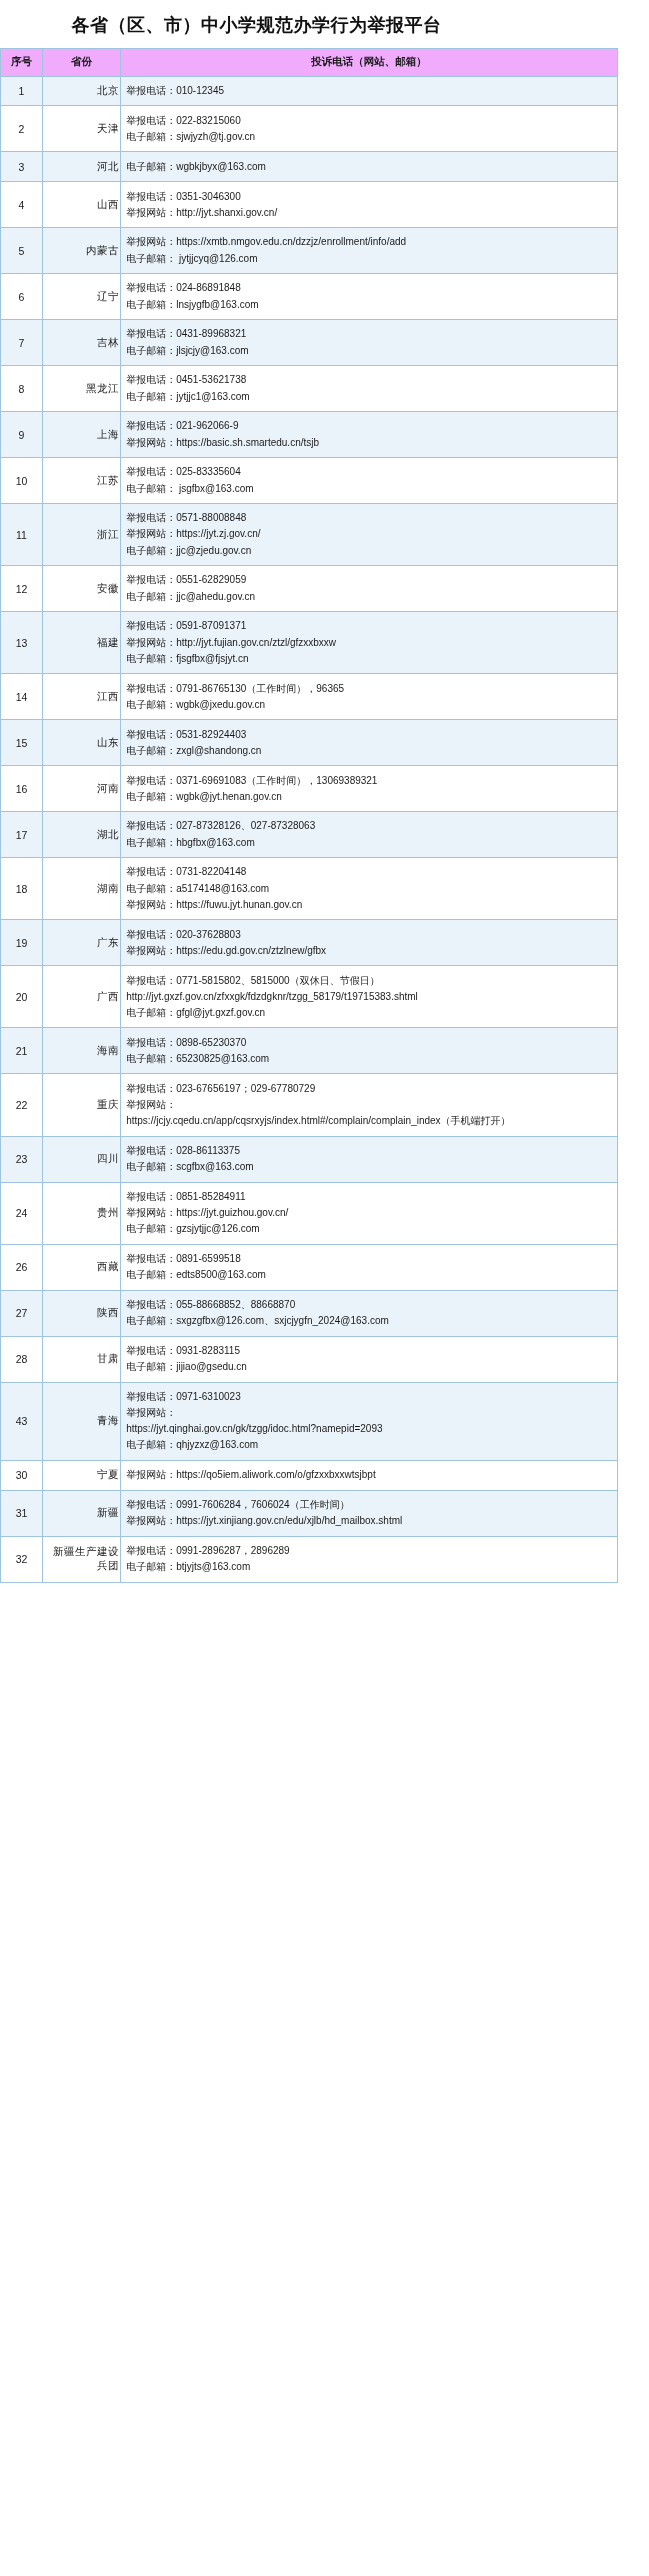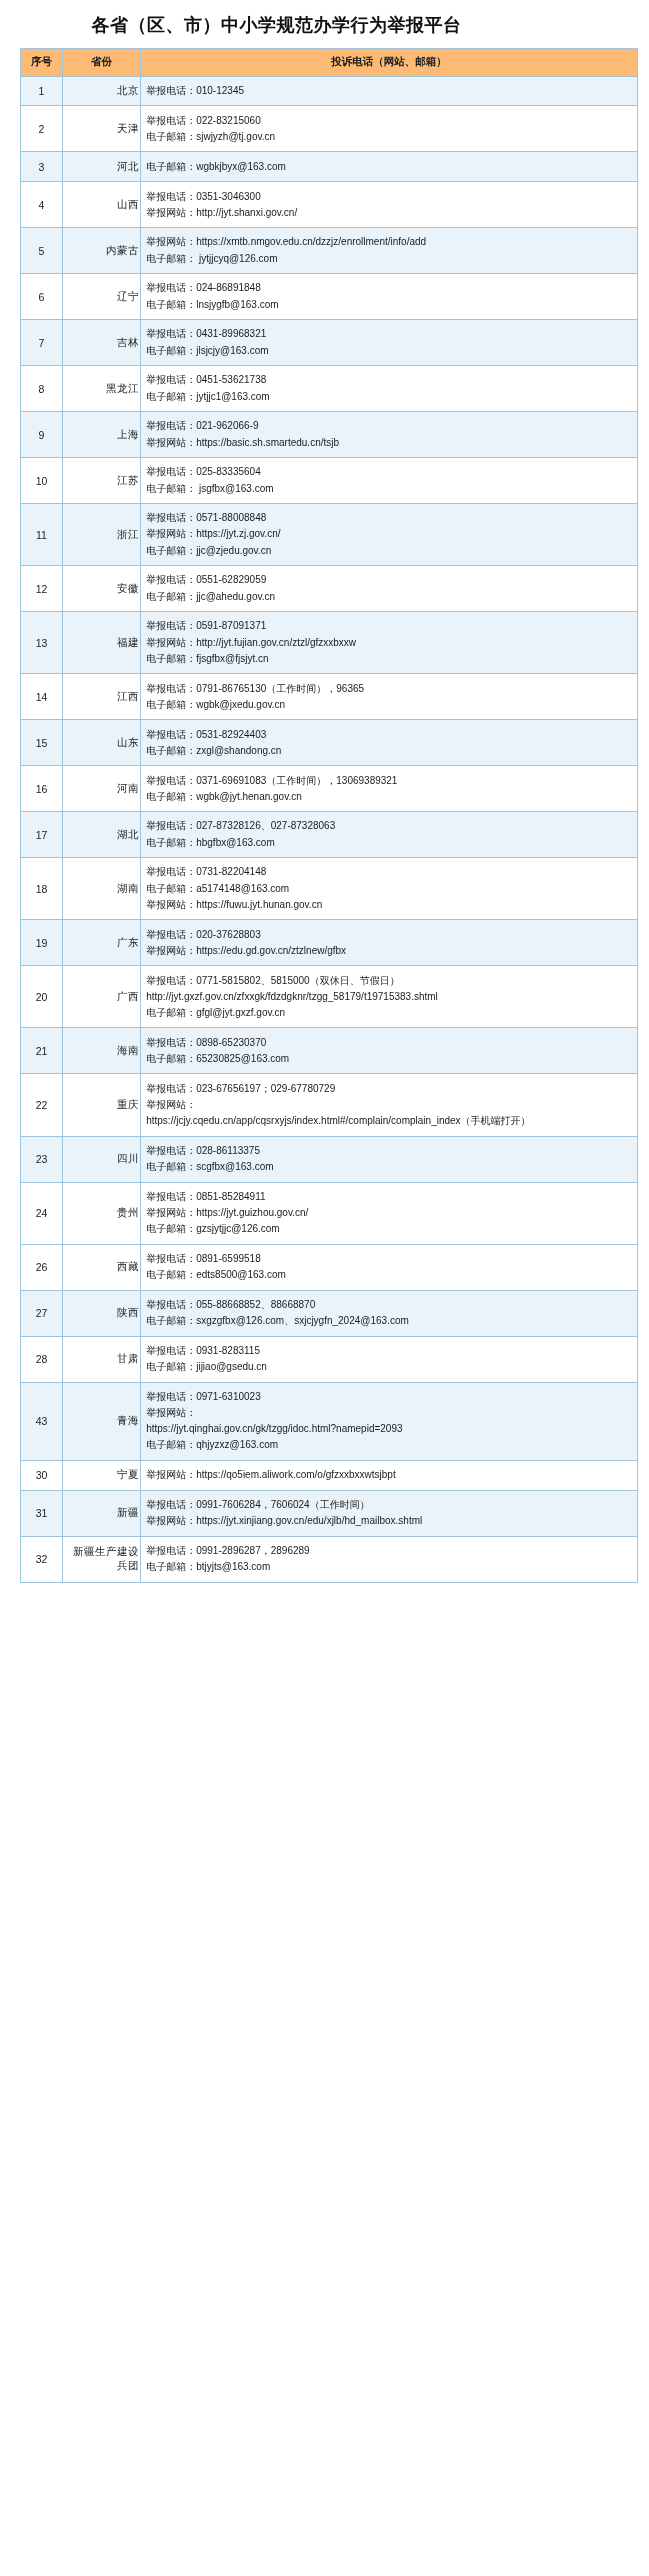--- a/index.html
+++ b/index.html
@@ -9,21 +9,20 @@
   }
   body {
     width: 649px;
     font-family: "Liberation Sans", sans-serif;
     color: #1a1a1a;
   }
   .page {
     width: 513px;
     box-sizing: border-box;
     padding: 0;
-    margin-left: 20px;
   }
   .title {
     text-align: center;
     font-size: 18px;
     font-weight: bold;
     color: #111111;
     letter-spacing: 0.5px;
     padding: 12.6px 5.2px 11.5px 5.2px;
   }
   table.main {
@@ -31,21 +30,21 @@
     margin: 0 auto;
     border-collapse: collapse;
     table-layout: fixed;
     border: 0.5px solid #9fc4dd;
   }
   table.main th, table.main td {
     border: 0.5px solid #9fc4dd;
     vertical-align: middle;
   }
   thead th {
-    background: #fdba74;
+    background: #f0abfc;
     font-size: 10.5px;
     font-weight: bold;
     color: #1a1a1a;
     padding: 6.3px 2.1px;
     text-align: center;
   }
   col.c-idx { width: 42px; }
   col.c-prov { width: 78px; }
   col.c-info { width: 497px; }
 

